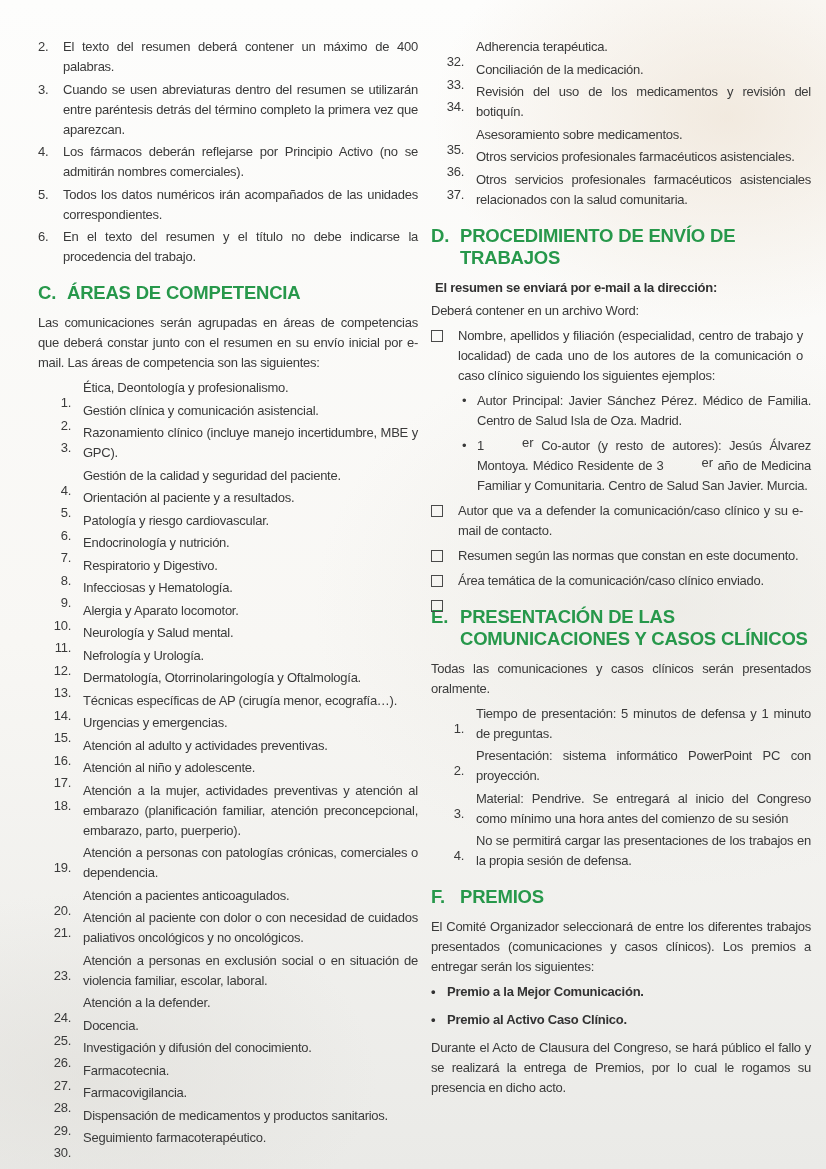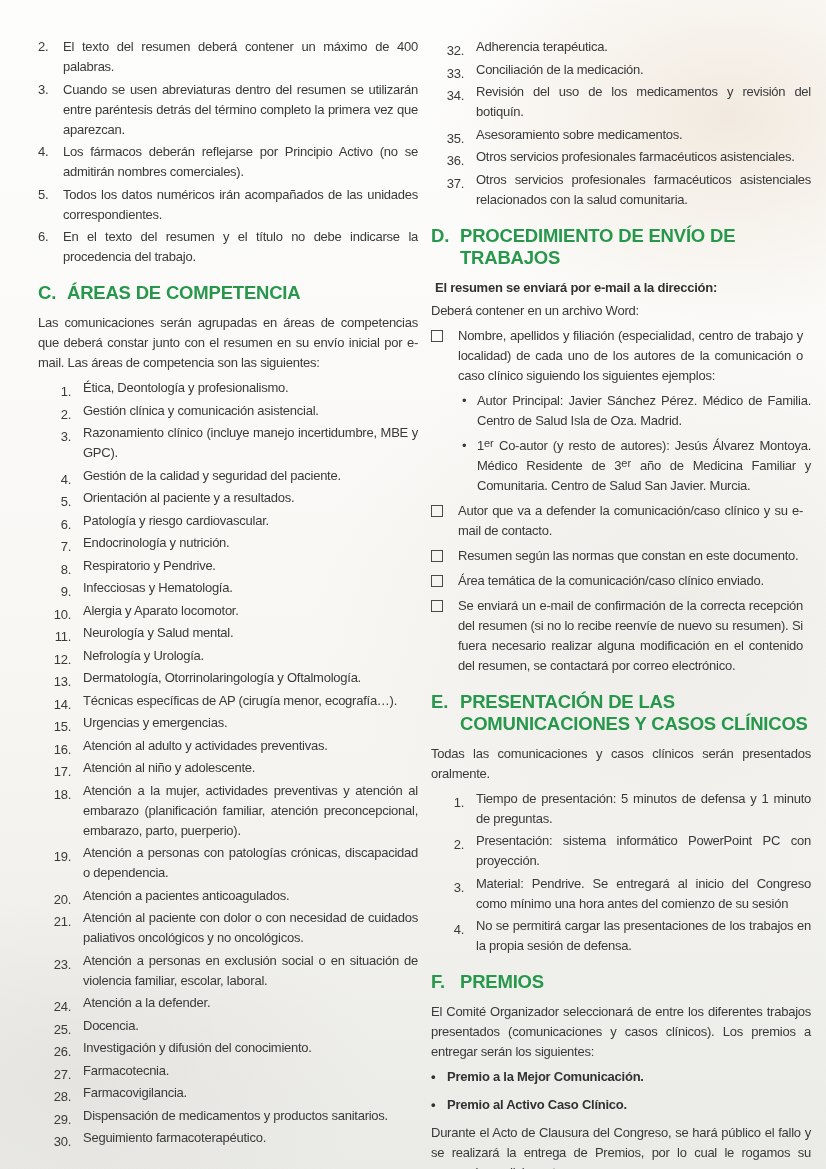--- a/index.html
+++ b/index.html
@@ -42,38 +42,38 @@
   .h-text { flex: 1 1 auto; }
 
   .body-p { margin: 0 0 5px 0; text-align: justify; }
   .bold-p { margin: 0 0 3px 4px; font-weight: bold; color: #323232; text-align: left; }
 
   ol, ul { list-style: none; margin: 0; padding: 0; }
   .num-list li { position: relative; margin: 0 0 2.5px 0; text-align: justify; }
   .num-list.tight li { padding-left: 25px; }
   .num-list.tight .num { position: absolute; left: 0; top: 0; }
   .num-list.indent li { padding-left: 45px; }
-  .num-list.indent .num { position: absolute; left: 0; top: 4px; width: 33px; text-align: right; }
+  .num-list.indent .num { position: absolute; left: 0; top: 15px; width: 33px; text-align: right; }
 
   .check-list .li-check { position: relative; padding-left: 27px; margin: 0 8px 5px 0; text-align: justify; }
   .checkbox {
     position: absolute; left: 0; top: 4px;
     width: 10px; height: 10px;
     border: 1.6px solid #4a4a4a;
     background: transparent;
   }
 
   .bullet-list { margin: 1px 0 5px 0; }
   .bullet-list li { position: relative; padding-left: 46px; margin: 0 0 5px 0; text-align: justify; }
   .bullet-list .bullet { position: absolute; left: 31px; top: 0; }
 
   .bullet-list.premios li { padding-left: 16px; font-weight: bold; color: #323232; margin: 0 0 8px 0; text-align: left; }
   .bullet-list.premios .bullet { left: 0; }
 
-  .sup { font-size: 11px; position: relative; top: -3px; letter-spacing: 0; }
+  .sup { font-size: 13px; position: relative; top: -3px; letter-spacing: 0; margin-left: 38px; }
   .gap-top { margin-top: 3px; }
 </style>
 </head>
 <body>
 
 <div class="page">
   <div class="cols">
 
     <div class="col col-left">
       <ol class="num-list tight">
@@ -92,32 +92,32 @@
       <p class="body-p">Las comunicaciones serán agrupadas en áreas de competencias que deberá constar junto con el resumen en su envío inicial por e-mail. Las áreas de competencia son las siguientes:</p>
 
       <ol class="num-list indent gap-top">
           <li class="li-num"><span class="num">1.</span><span class="txt">Ética, Deontología y profesionalismo.</span></li>
           <li class="li-num"><span class="num">2.</span><span class="txt">Gestión clínica y comunicación asistencial.</span></li>
           <li class="li-num"><span class="num">3.</span><span class="txt">Razonamiento clínico (incluye manejo incertidumbre, MBE y GPC).</span></li>
           <li class="li-num"><span class="num">4.</span><span class="txt">Gestión de la calidad y seguridad del paciente.</span></li>
           <li class="li-num"><span class="num">5.</span><span class="txt">Orientación al paciente y a resultados.</span></li>
           <li class="li-num"><span class="num">6.</span><span class="txt">Patología y riesgo cardiovascular.</span></li>
           <li class="li-num"><span class="num">7.</span><span class="txt">Endocrinología y nutrición.</span></li>
-          <li class="li-num"><span class="num">8.</span><span class="txt">Respiratorio y Pendrive.</span></li>
+          <li class="li-num"><span class="num">8.</span><span class="txt">Respiratorio y Digestivo.</span></li>
           <li class="li-num"><span class="num">9.</span><span class="txt">Infecciosas y Hematología.</span></li>
           <li class="li-num"><span class="num">10.</span><span class="txt">Alergia y Aparato locomotor.</span></li>
           <li class="li-num"><span class="num">11.</span><span class="txt">Neurología y Salud mental.</span></li>
           <li class="li-num"><span class="num">12.</span><span class="txt">Nefrología y Urología.</span></li>
           <li class="li-num"><span class="num">13.</span><span class="txt">Dermatología, Otorrinolaringología y Oftalmología.</span></li>
           <li class="li-num"><span class="num">14.</span><span class="txt">Técnicas específicas de AP (cirugía menor, ecografía…).</span></li>
           <li class="li-num"><span class="num">15.</span><span class="txt">Urgencias y emergencias.</span></li>
           <li class="li-num"><span class="num">16.</span><span class="txt">Atención al adulto y actividades preventivas.</span></li>
           <li class="li-num"><span class="num">17.</span><span class="txt">Atención al niño y adolescente.</span></li>
           <li class="li-num"><span class="num">18.</span><span class="txt">Atención a la mujer, actividades preventivas y atención al embarazo (planificación familiar, atención preconcepcional, embarazo, parto, puerperio).</span></li>
-          <li class="li-num"><span class="num">19.</span><span class="txt">Atención a personas con patologías crónicas, discapacidad o dependencia.</span></li>
+          <li class="li-num"><span class="num">19.</span><span class="txt">Atención a personas con patologías crónicas, comerciales o dependencia.</span></li>
           <li class="li-num"><span class="num">20.</span><span class="txt">Atención a pacientes anticoagulados.</span></li>
           <li class="li-num"><span class="num">21.</span><span class="txt">Atención al paciente con dolor o con necesidad de cuidados paliativos oncológicos y no oncológicos.</span></li>
           <li class="li-num"><span class="num">23.</span><span class="txt">Atención a personas en exclusión social o en situación de violencia familiar, escolar, laboral.</span></li>
           <li class="li-num"><span class="num">24.</span><span class="txt">Atención a la defender.</span></li>
           <li class="li-num"><span class="num">25.</span><span class="txt">Docencia.</span></li>
           <li class="li-num"><span class="num">26.</span><span class="txt">Investigación y difusión del conocimiento.</span></li>
           <li class="li-num"><span class="num">27.</span><span class="txt">Farmacotecnia.</span></li>
           <li class="li-num"><span class="num">28.</span><span class="txt">Farmacovigilancia.</span></li>
           <li class="li-num"><span class="num">29.</span><span class="txt">Dispensación de medicamentos y productos sanitarios.</span></li>
           <li class="li-num"><span class="num">30.</span><span class="txt">Seguimiento farmacoterapéutico.</span></li>
@@ -148,21 +148,21 @@
 
       <ul class="bullet-list">
           <li class="li-bullet"><span class="bullet">•</span><span class="txt"><span>Autor Principal: Javier Sánchez Pérez. Médico de Familia. Centro de Salud Isla de Oza. Madrid.</span></span></li>
           <li class="li-bullet"><span class="bullet">•</span><span class="txt"><span>1</span><span class="sup">er</span><span> Co-autor (y resto de autores): Jesús Álvarez Montoya. Médico Residente de 3</span><span class="sup">er</span><span> año de Medicina Familiar y Comunitaria. Centro de Salud San Javier. Murcia.</span></span></li>
         </ul>
 
       <div class="check-list">
           <div class="li-check"><span class="checkbox"></span><span class="txt">Autor que va a defender la comunicación/caso clínico y su e-mail de contacto.</span></div>
           <div class="li-check"><span class="checkbox"></span><span class="txt">Resumen según las normas que constan en este documento.</span></div>
           <div class="li-check"><span class="checkbox"></span><span class="txt">Área temática de la comunicación/caso clínico enviado.</span></div>
-          <div class="li-check"><span class="checkbox"></span><span class="txt">Se enviará un e-mail de confirmación de la correcta recepción del resumen (si no lo recibe reenvíe de nuevo su resumen). Si fuera necesario realizar alguna modificación en el contenido del resumen, se contactará por correo electrónico.</span></div>
+          <div class="li-check"><span class="checkbox"></span></div>
         </div>
 
       <h2>
         <span class="h-letter">E.</span>
         <span class="h-text">PRESENTACIÓN DE LAS COMUNICACIONES Y CASOS CLÍNICOS</span>
       </h2>
 
       <p class="body-p">Todas las comunicaciones y casos clínicos serán presentados oralmente.</p>
 
       <ol class="num-list indent gap-top">

